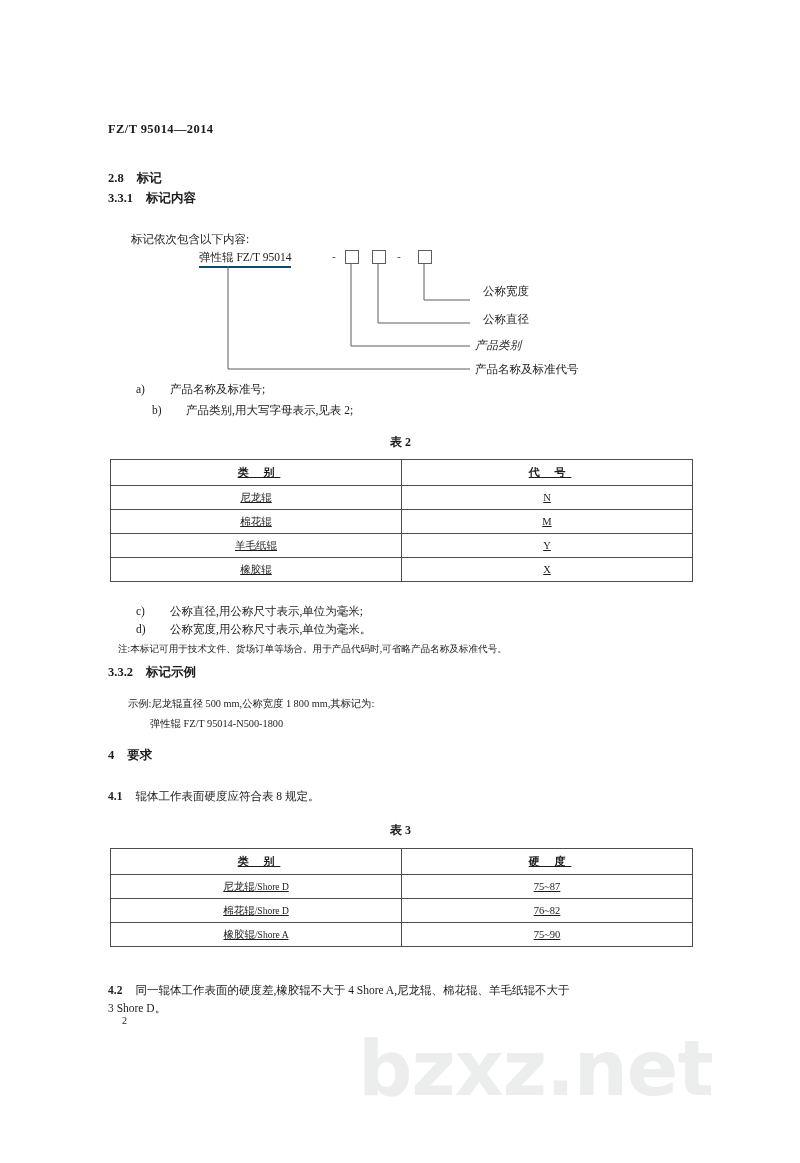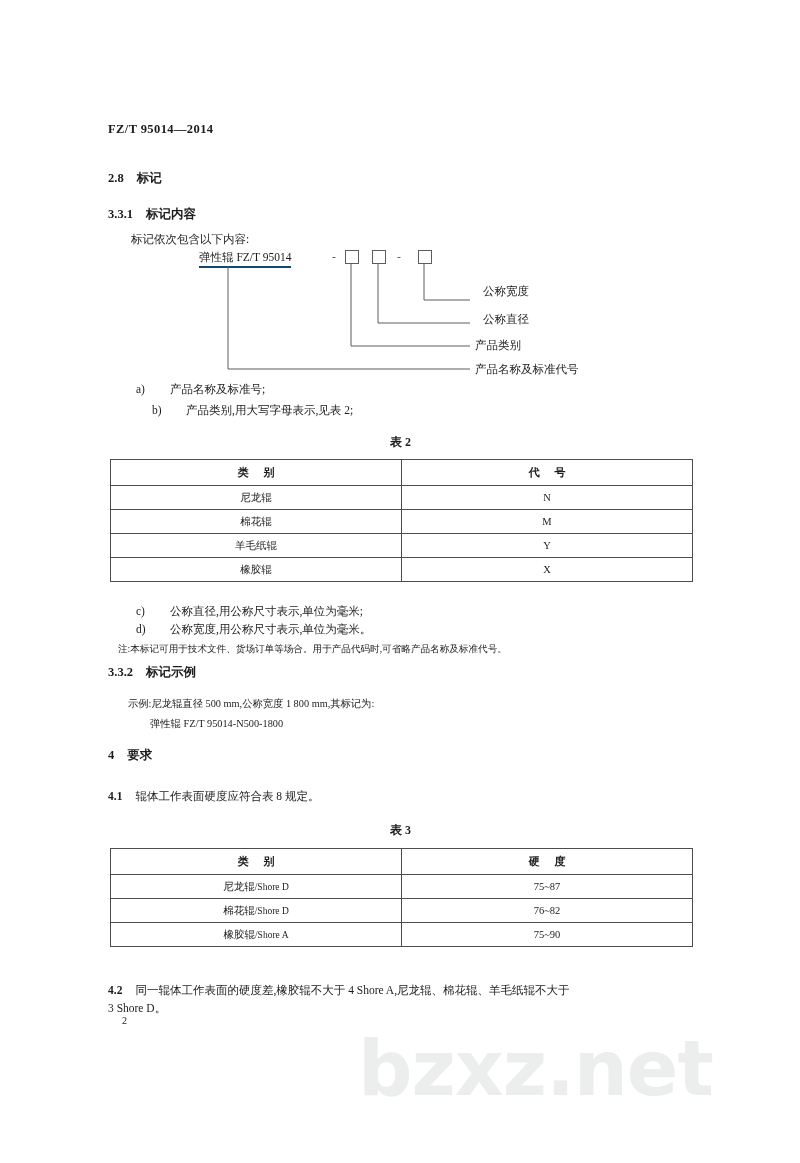--- a/index.html
+++ b/index.html
@@ -108,20 +108,21 @@
     font-size: 11.5px;
     white-space: nowrap;
   }
 
   
   .stbl {
     position: absolute;
     border-collapse: collapse;
     font-size: 10.5px;
     background: transparent;
+    text-decoration: underline;
   }
   .stbl td, .stbl th {
     border: 1px solid #4d4d4d;
     text-align: center;
     font-weight: normal;
     padding: 0;
     height: 23px;
     vertical-align: middle;
   }
   .stbl thead td {
@@ -142,21 +143,21 @@
 <div id="page">
 
   <div class="watermark">bzxz.net</div>
 
   <div class="hdr-std">FZ/T 95014—2014</div>
 
   <div class="clause" style="left:108px; top:170px;">
     <span class="num">2.8</span><span class="ttl">标记</span>
   </div>
 
-  <div class="clause" style="left:108px; top:206px;">
+  <div class="clause" style="left:108px; top:190px;">
     <span class="num">3.3.1</span><span class="ttl">标记内容</span>
   </div>
 
   <div class="para" style="left:131px; top:230px;">标记依次包含以下内容:</div>
 
   <div class="dg-title">弹性辊 FZ/T 95014</div>
 
   <div class="dg-dash" style="left:332px; top:250px;">-</div>
   <div class="dg-box" style="left:345px; top:250px;"></div>
   <div class="dg-box" style="left:372px; top:250px;"></div>
@@ -169,21 +170,21 @@
 
     <path d="M378,263 L378,323 L470,323" fill="none" stroke="#5d5d5d" stroke-width="1"></path>
 
     <path d="M351,263 L351,346 L470,346" fill="none" stroke="#5d5d5d" stroke-width="1"></path>
 
     <path d="M228,266 L228,369 L470,369" fill="none" stroke="#5d5d5d" stroke-width="1"></path>
   </svg>
 
   <div class="dg-label" style="left:483px; top:284px;">公称宽度</div>
   <div class="dg-label" style="left:483px; top:312px;">公称直径</div>
-  <div class="dg-label" style="left:475px; top:338px;">产品类别</div>
+  <div class="dg-label" style="left:475px; top:338px;font-style:italic;">产品类别</div>
   <div class="dg-label" style="left:475px; top:362px;">产品名称及标准代号</div>
 
   <div class="listitem" style="left:136px; top:382px;">
     <span class="lbl">a)</span><span>产品名称及标准号;</span>
   </div>
   <div class="listitem" style="left:152px; top:403px;">
     <span class="lbl">b)</span><span>产品类别,用大写字母表示,见表 2;</span>
   </div>
 
   <div class="tbl-caption" style="left:390px; top:434px;">表 2</div>

